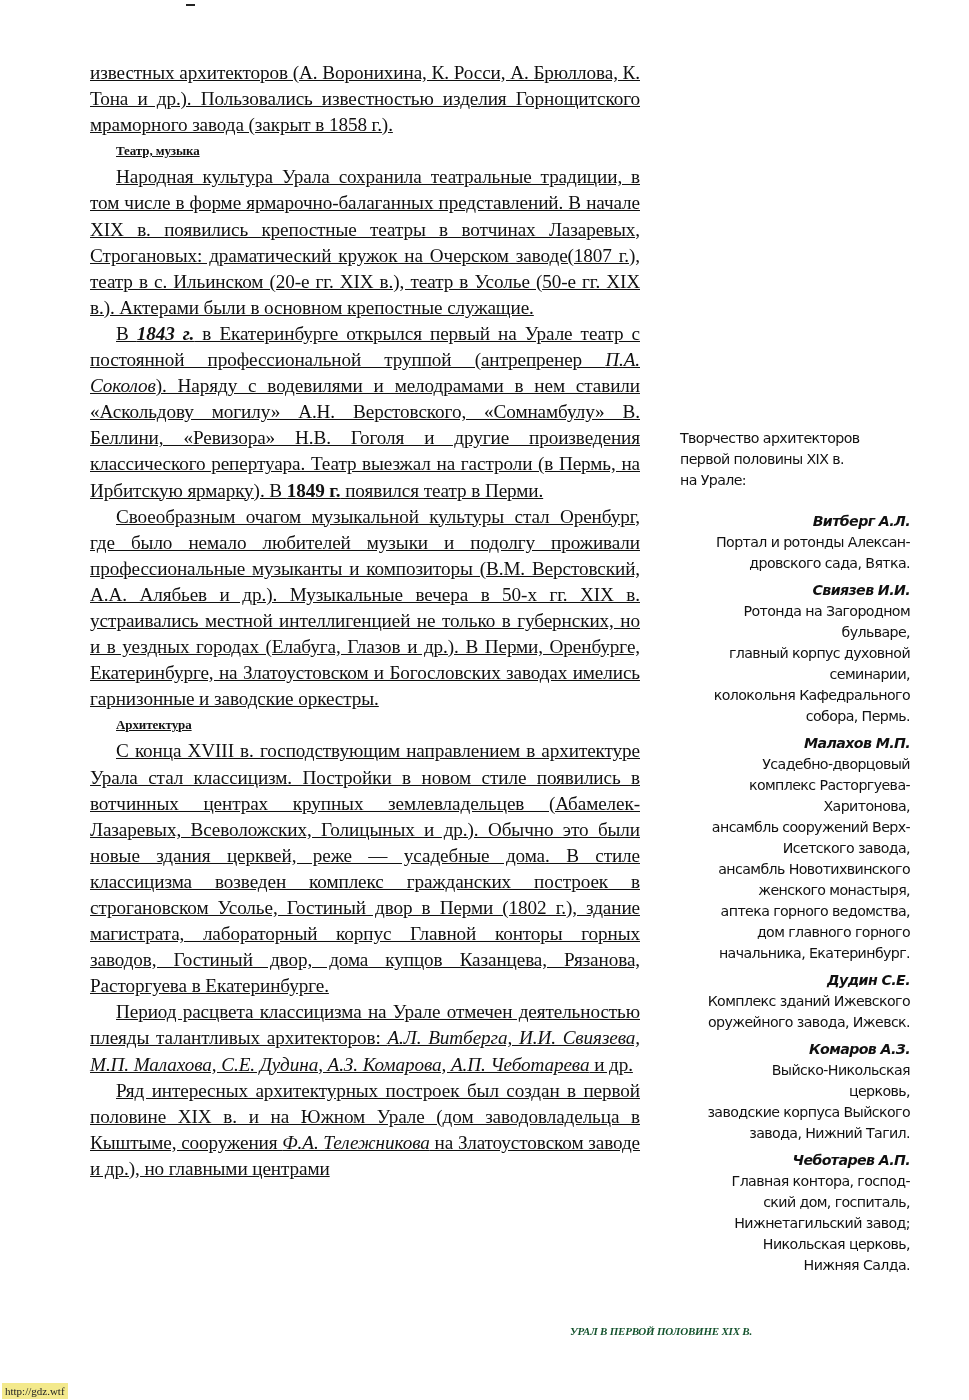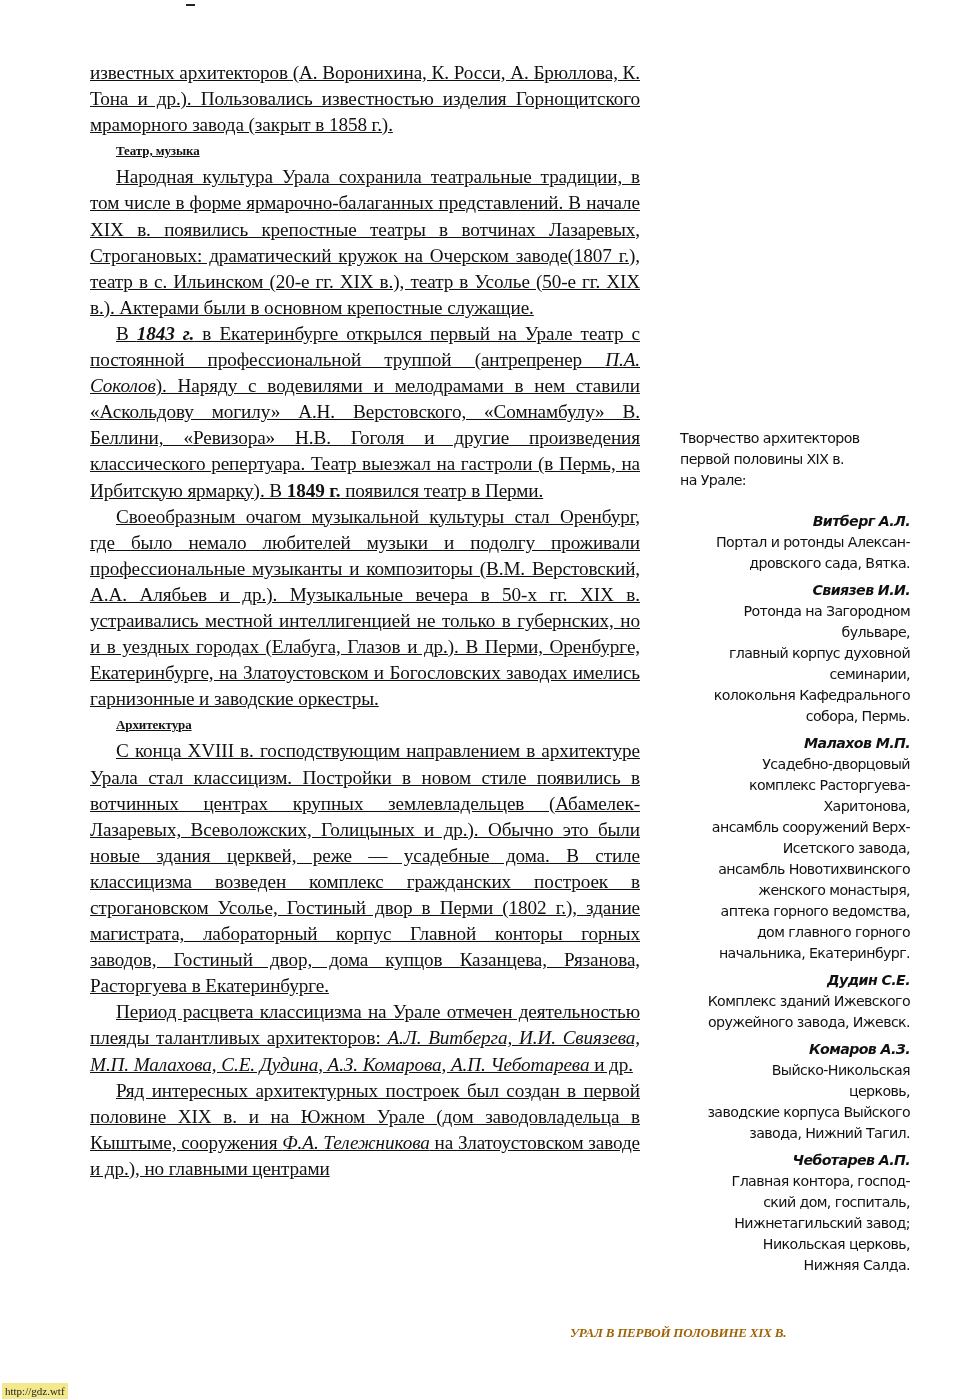--- a/index.html
+++ b/index.html
@@ -68,25 +68,25 @@
       font-weight: bold;
       font-style: italic;
       display: block;
     }
     .side-line { display: block; }
     .running-footer {
       position: absolute;
       left: 570px;
       top: 1325px;
       font-family: "Liberation Serif", "DejaVu Serif", serif;
-      font-size: 13px;
+      font-size: 11px;
       font-weight: bold;
       font-style: italic;
       letter-spacing: -0.2px;
-      color: #a16207;
+      color: #14532d;
     }
     .watermark {
       position: absolute;
       left: 2px;
       top: 1383px;
       padding: 0 3px;
       background: #f3e98c;
       font-family: Liberation Serif, serif;
       font-size: 11px;
       line-height: 16px;

